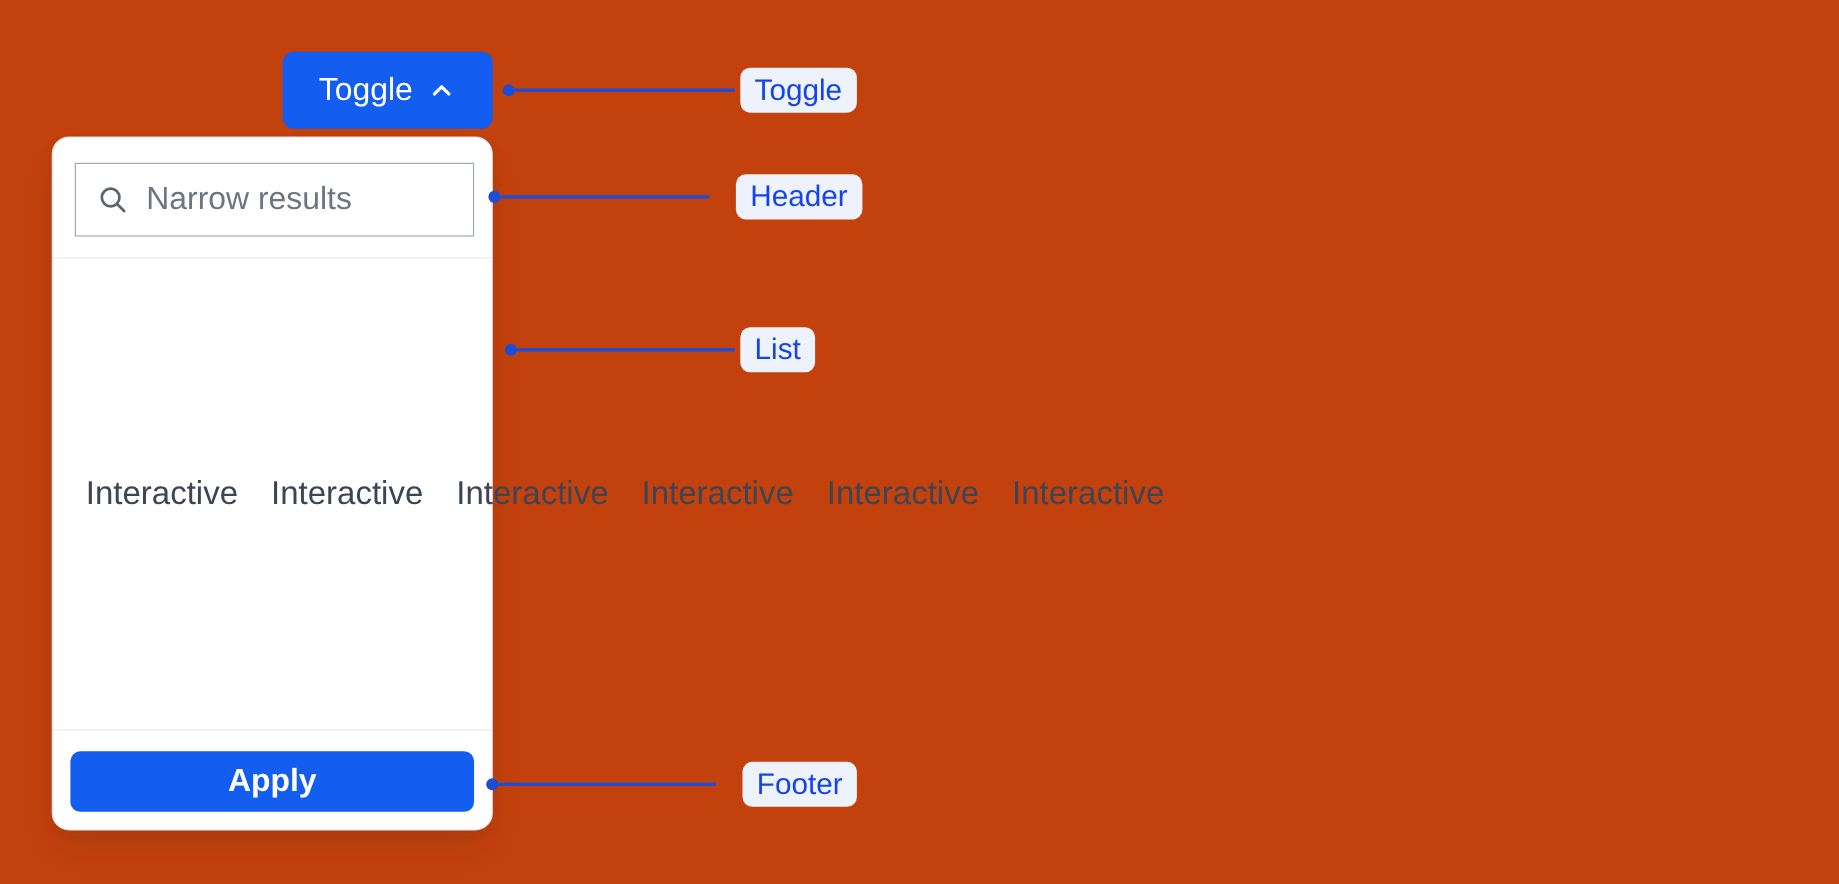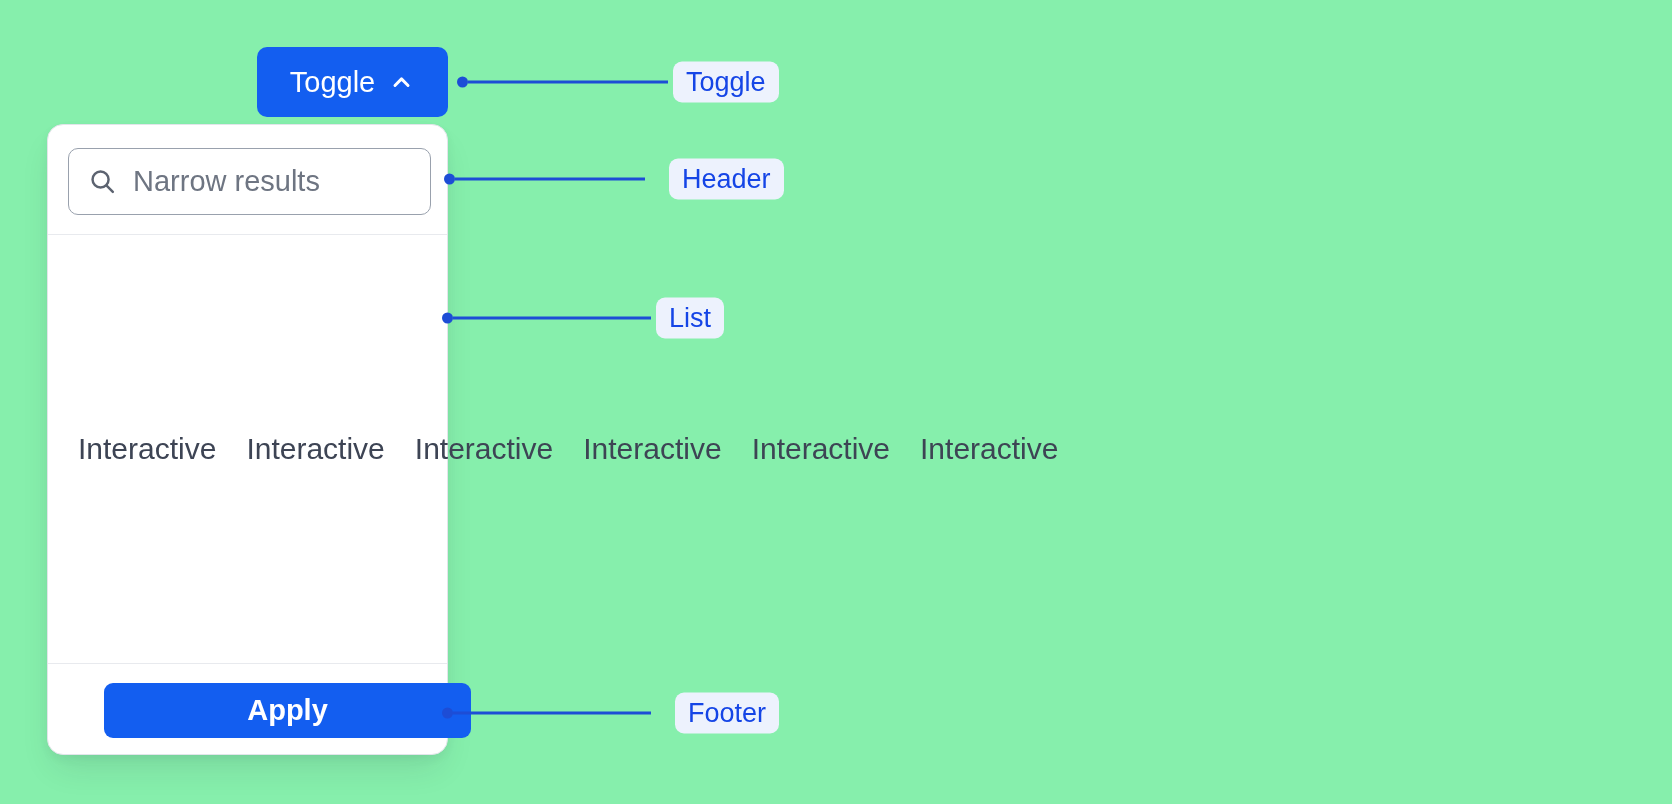--- a/index.html
+++ b/index.html
@@ -3,21 +3,21 @@
 <meta charset="utf-8">
 <style>
   * { margin: 0; padding: 0; box-sizing: border-box; }
   html, body { background: #ffffff; }
   body { font-family: "Liberation Sans", sans-serif; }
 
   .stage {
     position: relative;
     width: 1672px;
     height: 804px;
-    background: #86efac;
+    background: #c2410c;
     overflow: hidden;
   }
 
   
   .toggle-btn {
     position: absolute;
     left: 257px; top: 47px;
     width: 191px; height: 70px;
     background: #135ef0;
     border: none;
@@ -47,21 +47,21 @@
     flex-direction: column;
   }
 
   .panel-header {
     padding: 23px 16px 19px 20px;
     border-bottom: 1.5px solid #e8eaee;
   }
   .search-field {
     height: 67px;
     border: 1.5px solid #99a1ad;
-    border-radius: 10px;
+    border-radius: 0;
     display: flex;
     align-items: center;
     padding: 0 16px 0 18px;
     gap: 15px;
     background: #ffffff;
   }
   .search-field svg { flex: 0 0 auto; display: block; }
   .search-field input {
     flex: 1 1 auto;
     min-width: 0;
@@ -101,21 +101,20 @@
     border: none;
     border-radius: 9px;
     color: #ffffff;
     font-family: "Liberation Sans", sans-serif;
     font-size: 29px;
     font-weight: 600;
     display: flex;
     align-items: center;
     justify-content: center;
     cursor: pointer;
-    margin-left: 40px;
   }
 
   
   .callout {
     position: absolute;
     display: flex;
     align-items: center;
     transform: translateY(-50%);
     pointer-events: none;
   }
@@ -203,21 +202,21 @@
     <span class="line" style="width:200px;"></span>
     <span class="pill" style="margin-left:5px;">Toggle</span>
   </div>
 
   <div class="callout" style="left:444px; top:179px;">
     <span class="dot"></span>
     <span class="line" style="width:190px;"></span>
     <span class="pill" style="margin-left:24px;">Header</span>
   </div>
 
-  <div class="callout" style="left:442px; top:318px;">
+  <div class="callout" style="left:459px; top:318px;">
     <span class="dot"></span>
     <span class="line" style="width:198px;"></span>
     <span class="pill" style="margin-left:5px;">List</span>
   </div>
 
   <div class="callout" style="left:442px; top:713px;">
     <span class="dot"></span>
     <span class="line" style="width:198px;"></span>
     <span class="pill" style="margin-left:24px;">Footer</span>
   </div>

